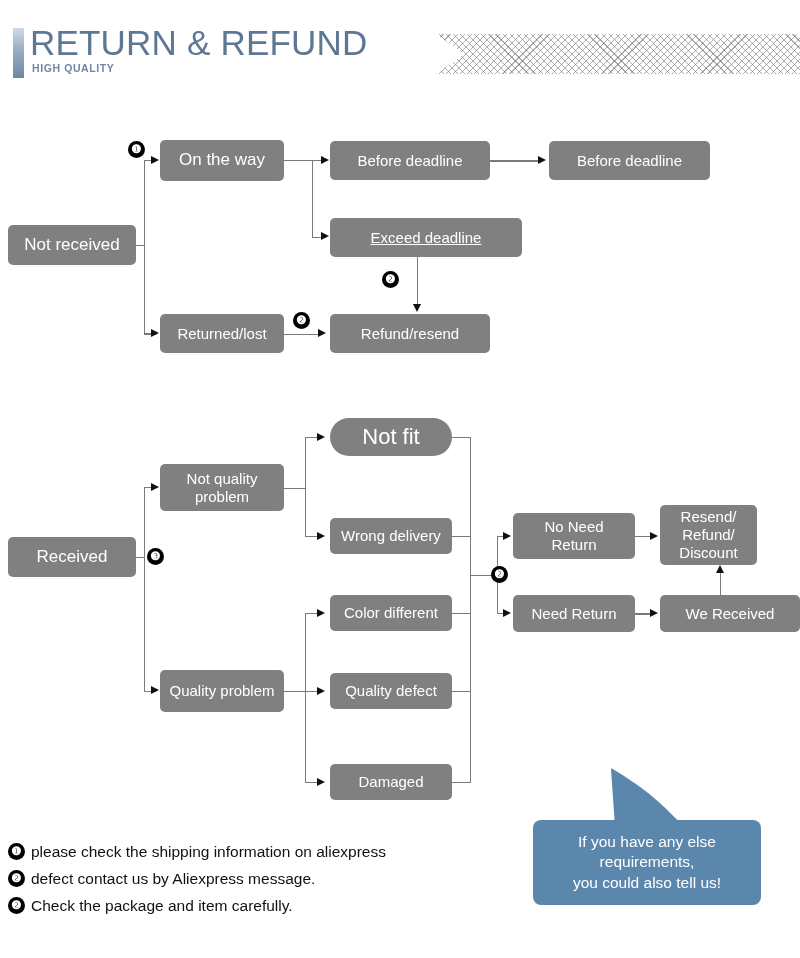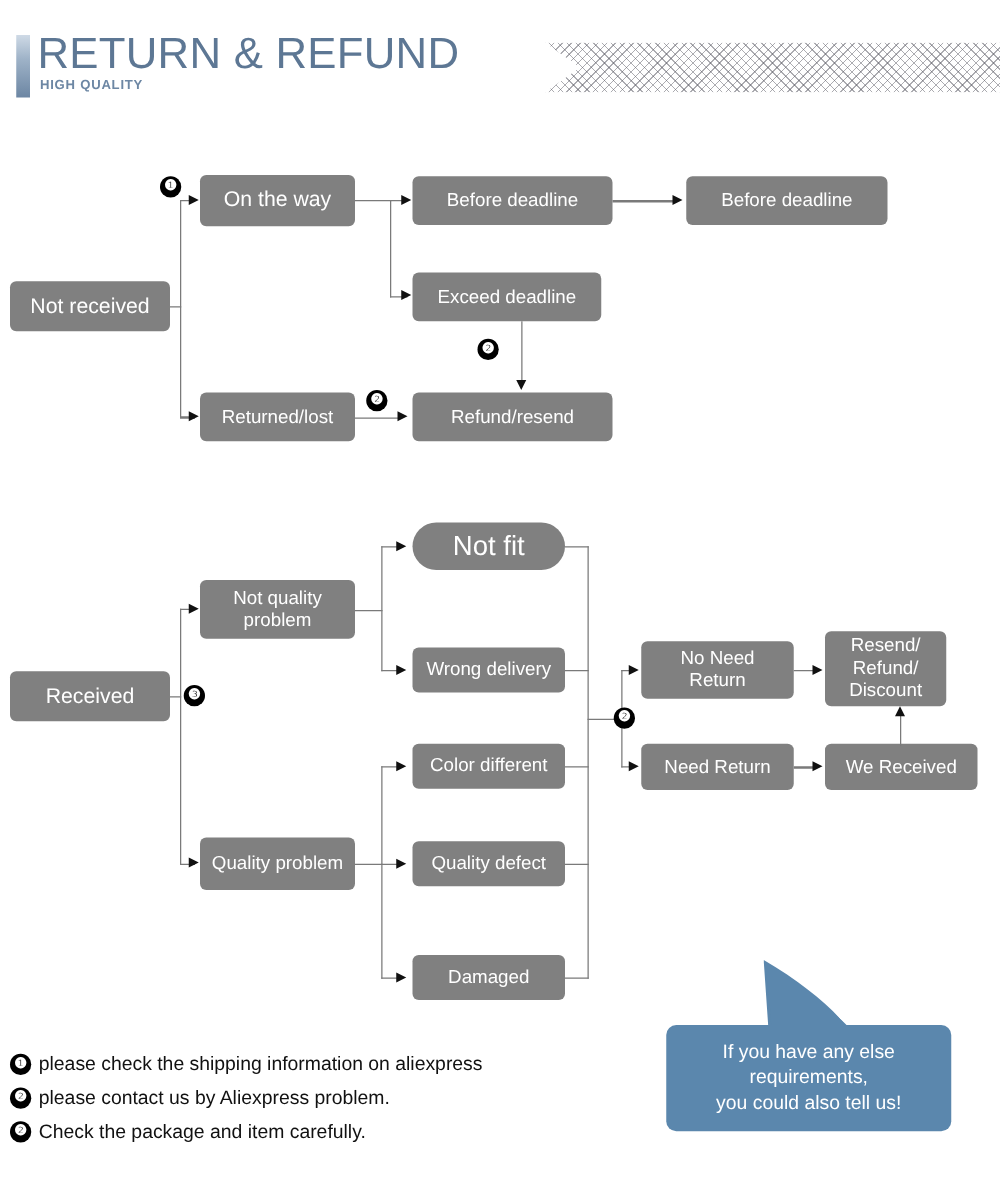--- a/index.html
+++ b/index.html
@@ -203,21 +203,21 @@
   <div>
 
     <div class="node lead" style="left:8px;  top:225px; width:128px; height:40px;">Not received</div>
 
     <div class="node lead" style="left:160px; top:140px; width:124px; height:41px;">On the way</div>
 
     <div class="node" style="left:330px; top:141px; width:160px; height:39px;">Before deadline</div>
 
     <div class="node" style="left:549px; top:141px; width:161px; height:39px;">Before deadline</div>
 
-    <div class="node" style="left:330px; top:218px; width:151px; height:39px;">Exceed deadline</div>
+    <div class="node" style="left:330px; top:218px; width:192px; height:39px;text-decoration:underline;">Exceed deadline</div>
 
     <div class="node" style="left:160px; top:314px; width:124px; height:39px;">Returned/lost</div>
 
     <div class="node" style="left:330px; top:314px; width:160px; height:39px;text-align:center;">Refund/resend</div>
 
     <div class="h" style="left:136px; top:244.5px; width:9px;"></div>
     <div class="v" style="left:144px; top:160px;  height:174px;"></div>
     <div class="h" style="left:144px; top:159.7px; width:12px;"></div>
     <div class="arrow-r" style="left:151px; top:155.5px;"></div>
     <div class="h" style="left:144px; top:333.3px; width:12px;"></div>
@@ -261,21 +261,21 @@
 
     <div class="node" style="left:330px; top:673px; width:122px; height:36px;">Quality defect</div>
 
     <div class="node" style="left:330px; top:764px; width:122px; height:36px;">Damaged</div>
 
     <div class="node" style="left:513px; top:513px; width:122px; height:46px;">No Need
 Return</div>
 
     <div class="node" style="left:513px; top:595px; width:122px; height:37px;">Need Return</div>
 
-    <div class="node" style="left:660px; top:595px; width:122px; height:37px;">We Received</div>
+    <div class="node" style="left:660px; top:595px; width:140px; height:37px;">We Received</div>
 
     <div class="node" style="left:660px; top:505px; width:97px; height:60px;">Resend/
 Refund/
 Discount</div>
 
     <div class="h" style="left:136px; top:556.5px; width:9px;"></div>
     <div class="v" style="left:144px; top:487px; height:205px;"></div>
     <div class="h" style="left:144px; top:487px; width:12px;"></div>
     <div class="arrow-r" style="left:151px; top:482.8px;"></div>
     <div class="h" style="left:144px; top:690.5px; width:12px;"></div>
@@ -324,21 +324,21 @@
     <div class="badge" style="left:491px; top:566px;">❷</div>
   </div>
 
   <div id="notes">
     <div class="note-row">
       <span class="note-badge">❶</span>
       <span class="note-text">please check the shipping information on aliexpress</span>
     </div>
     <div class="note-row">
       <span class="note-badge">❷</span>
-      <span class="note-text">please contact us by Aliexpress problem.</span>
+      <span class="note-text">defect contact us by Aliexpress message.</span>
     </div>
     <div class="note-row">
       <span class="note-badge">❷</span>
       <span class="note-text">Check the package and item carefully.</span>
     </div>
   </div>
 
   <div id="bubble-wrap">
     <svg id="bubble-tail" viewBox="0 0 265 160">
       <path d="M 86 14 C 118 36 142 56 152 72 L 131 72 Z M 86 14 C 126 42 150 60 158 72 L 90 72 Z" fill="#5b87ad"></path>

